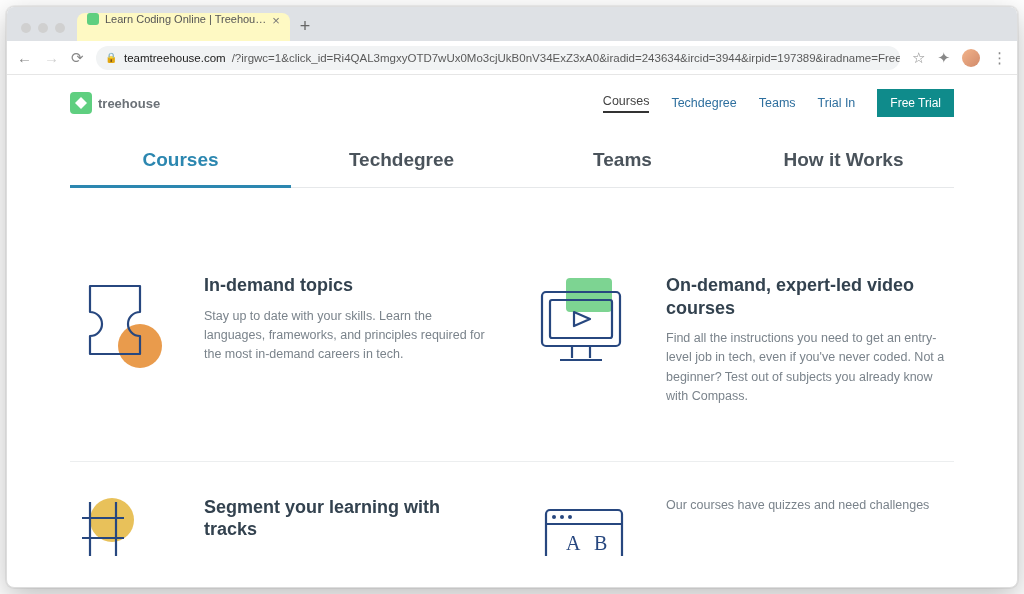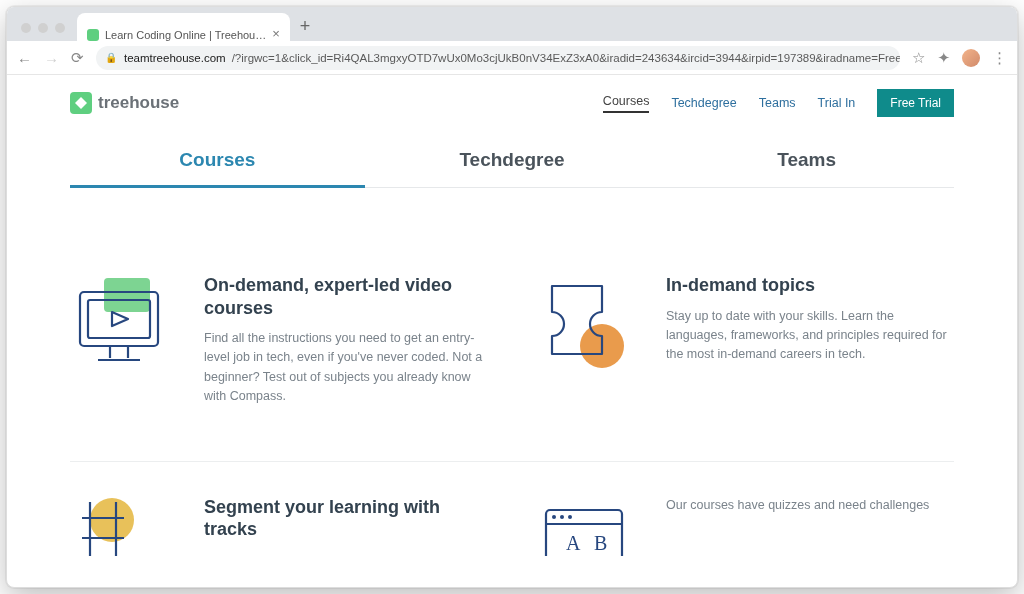--- a/index.html
+++ b/index.html
@@ -25,26 +25,26 @@
     height: 34px;
     background: #dee1e5;
     display:flex;
     align-items:flex-end;
     padding-left:8px;
     gap:6px;
   }
   .traffic-lights { display:flex; gap:7px; align-items:center; padding:0 6px 8px 6px;}
   .dot { width:10px; height:10px; border-radius:50%; background:#d0d0d0; }
   .tab {
-    background:#ffffff;
+    background:#fef9c3;
     border-radius:8px 8px 0 0;
     height:28px;
     min-width:180px;
     display:flex;
-    align-items:flex-end;
+    align-items:flex-start;
     padding:0 10px;
     font-size:11px;
     color:#555;
     gap:6px;
     position:relative;
   }
   .tab .favicon{ width:12px;height:12px;background:#5fcf80;border-radius:3px;display:inline-block;}
   .tab .close{ margin-left:auto; color:#777; font-size:13px;}
   .newtab{ color:#666; font-size:18px; padding:0 8px 4px 4px;}
   .toolbar {
@@ -77,21 +77,21 @@
   .addr .domain{color:#202020;}
   .right-icons{display:flex;gap:12px;align-items:center;}
   .avatar{width:18px;height:18px;border-radius:50%;background:linear-gradient(135deg,#f3b48b,#d18a6a);}
   .site { flex:1; overflow:hidden; }
   .site-inner{ max-width:920px; margin:0 auto; padding:0 18px;}
   .site-header{
     display:flex;
     align-items:center;
     padding:14px 0 12px 0;
   }
-  .logo{display:flex;align-items:center;gap:6px;font-weight:600;color:#6b7177;font-size:17px;}
+  .logo{display:flex;align-items:center;gap:6px;font-weight:600;color:#6b7177;font-size:13px;}
   .logo-mark{width:22px;height:22px;background:#5fcf80;border-radius:4px;position:relative;transform:rotate(0deg);}
   .logo-mark:before{content:"";position:absolute;inset:5px;background:#fff;clip-path:polygon(50% 0,100% 50%,50% 100%,0 50%);}
   .nav{margin-left:auto;display:flex;align-items:center;gap:22px;font-size:12.5px;}
   .nav a{color:#2e6f9e;text-decoration:none;cursor:pointer;}
   .nav a.courses-link{color:#444;border-bottom:2px solid #333;padding-bottom:3px;}
   .free-trial{
     background:#127a7a;
     background:#0f8a8a;
     background:#138189;
     background:#0a8d8a;
@@ -200,55 +200,56 @@
           <a>Teams</a>
           <a>Trial In</a>
           <span class="free-trial">Free Trial</span>
         </div>
       </div>
 
       <div class="subnav">
         <div class="subnav-item active">Courses</div>
         <div class="subnav-item">Techdegree</div>
         <div class="subnav-item">Teams</div>
+        <div class="subnav-item">How it Works</div>
       </div>
 
       <div class="features">
+
+        <div class="feature">
+          <div class="feature-icon">
+            <svg width="112" height="100" viewBox="0 0 112 100">
+              <circle cx="70" cy="72" r="22" fill="#e99b4c"></circle>
+              <path d="M20 16 h50 v26 a12 12 0 1 0 0 24 v18 h-50 v-18 a12 12 0 1 0 0 -24 z" transform="translate(0,-4)" fill="none" stroke="#27477f" stroke-width="2.2" stroke-linejoin="round"></path>
+            </svg>
+          </div>
+          <div class="feature-text">
+            <h3>In-demand topics</h3>
+            <p>Stay up to date with your skills. Learn the languages, frameworks, and principles required for the most in-demand careers in tech.</p>
+          </div>
+        </div>
 
         <div class="feature">
           <div class="feature-icon">
             <svg width="112" height="100" viewBox="0 0 112 100">
               <rect x="34" y="4" width="46" height="34" rx="4" fill="#7dd492"></rect>
               <rect x="10" y="18" width="78" height="54" rx="4" fill="none" stroke="#27477f" stroke-width="2.2"></rect>
               <rect x="18" y="26" width="62" height="38" rx="2" fill="none" stroke="#27477f" stroke-width="2.2"></rect>
               <polygon points="42,38 58,45 42,52" fill="none" stroke="#27477f" stroke-width="2.2" stroke-linejoin="round"></polygon>
               <line x1="40" y1="72" x2="40" y2="84" stroke="#27477f" stroke-width="2.2"></line>
               <line x1="58" y1="72" x2="58" y2="84" stroke="#27477f" stroke-width="2.2"></line>
               <line x1="28" y1="86" x2="70" y2="86" stroke="#27477f" stroke-width="2.2"></line>
             </svg>
           </div>
           <div class="feature-text">
             <h3>On-demand, expert-led video courses</h3>
             <p>Find all the instructions you need to get an entry-level job in tech, even if you've never coded. Not a beginner? Test out of subjects you already know with Compass.</p>
           </div>
         </div>
 
-        <div class="feature">
-          <div class="feature-icon">
-            <svg width="112" height="100" viewBox="0 0 112 100">
-              <circle cx="70" cy="72" r="22" fill="#e99b4c"></circle>
-              <path d="M20 16 h50 v26 a12 12 0 1 0 0 24 v18 h-50 v-18 a12 12 0 1 0 0 -24 z" transform="translate(0,-4)" fill="none" stroke="#27477f" stroke-width="2.2" stroke-linejoin="round"></path>
-            </svg>
-          </div>
-          <div class="feature-text">
-            <h3>In-demand topics</h3>
-            <p>Stay up to date with your skills. Learn the languages, frameworks, and principles required for the most in-demand careers in tech.</p>
-          </div>
-        </div>
-
       </div>
 
       <hr class="feat-sep">
 
       <div class="features2">
 
         <div class="feature">
           <div class="feature-icon">
             <svg width="112" height="60" viewBox="0 0 112 60">
               <circle cx="42" cy="24" r="22" fill="#e8c15a"></circle>

